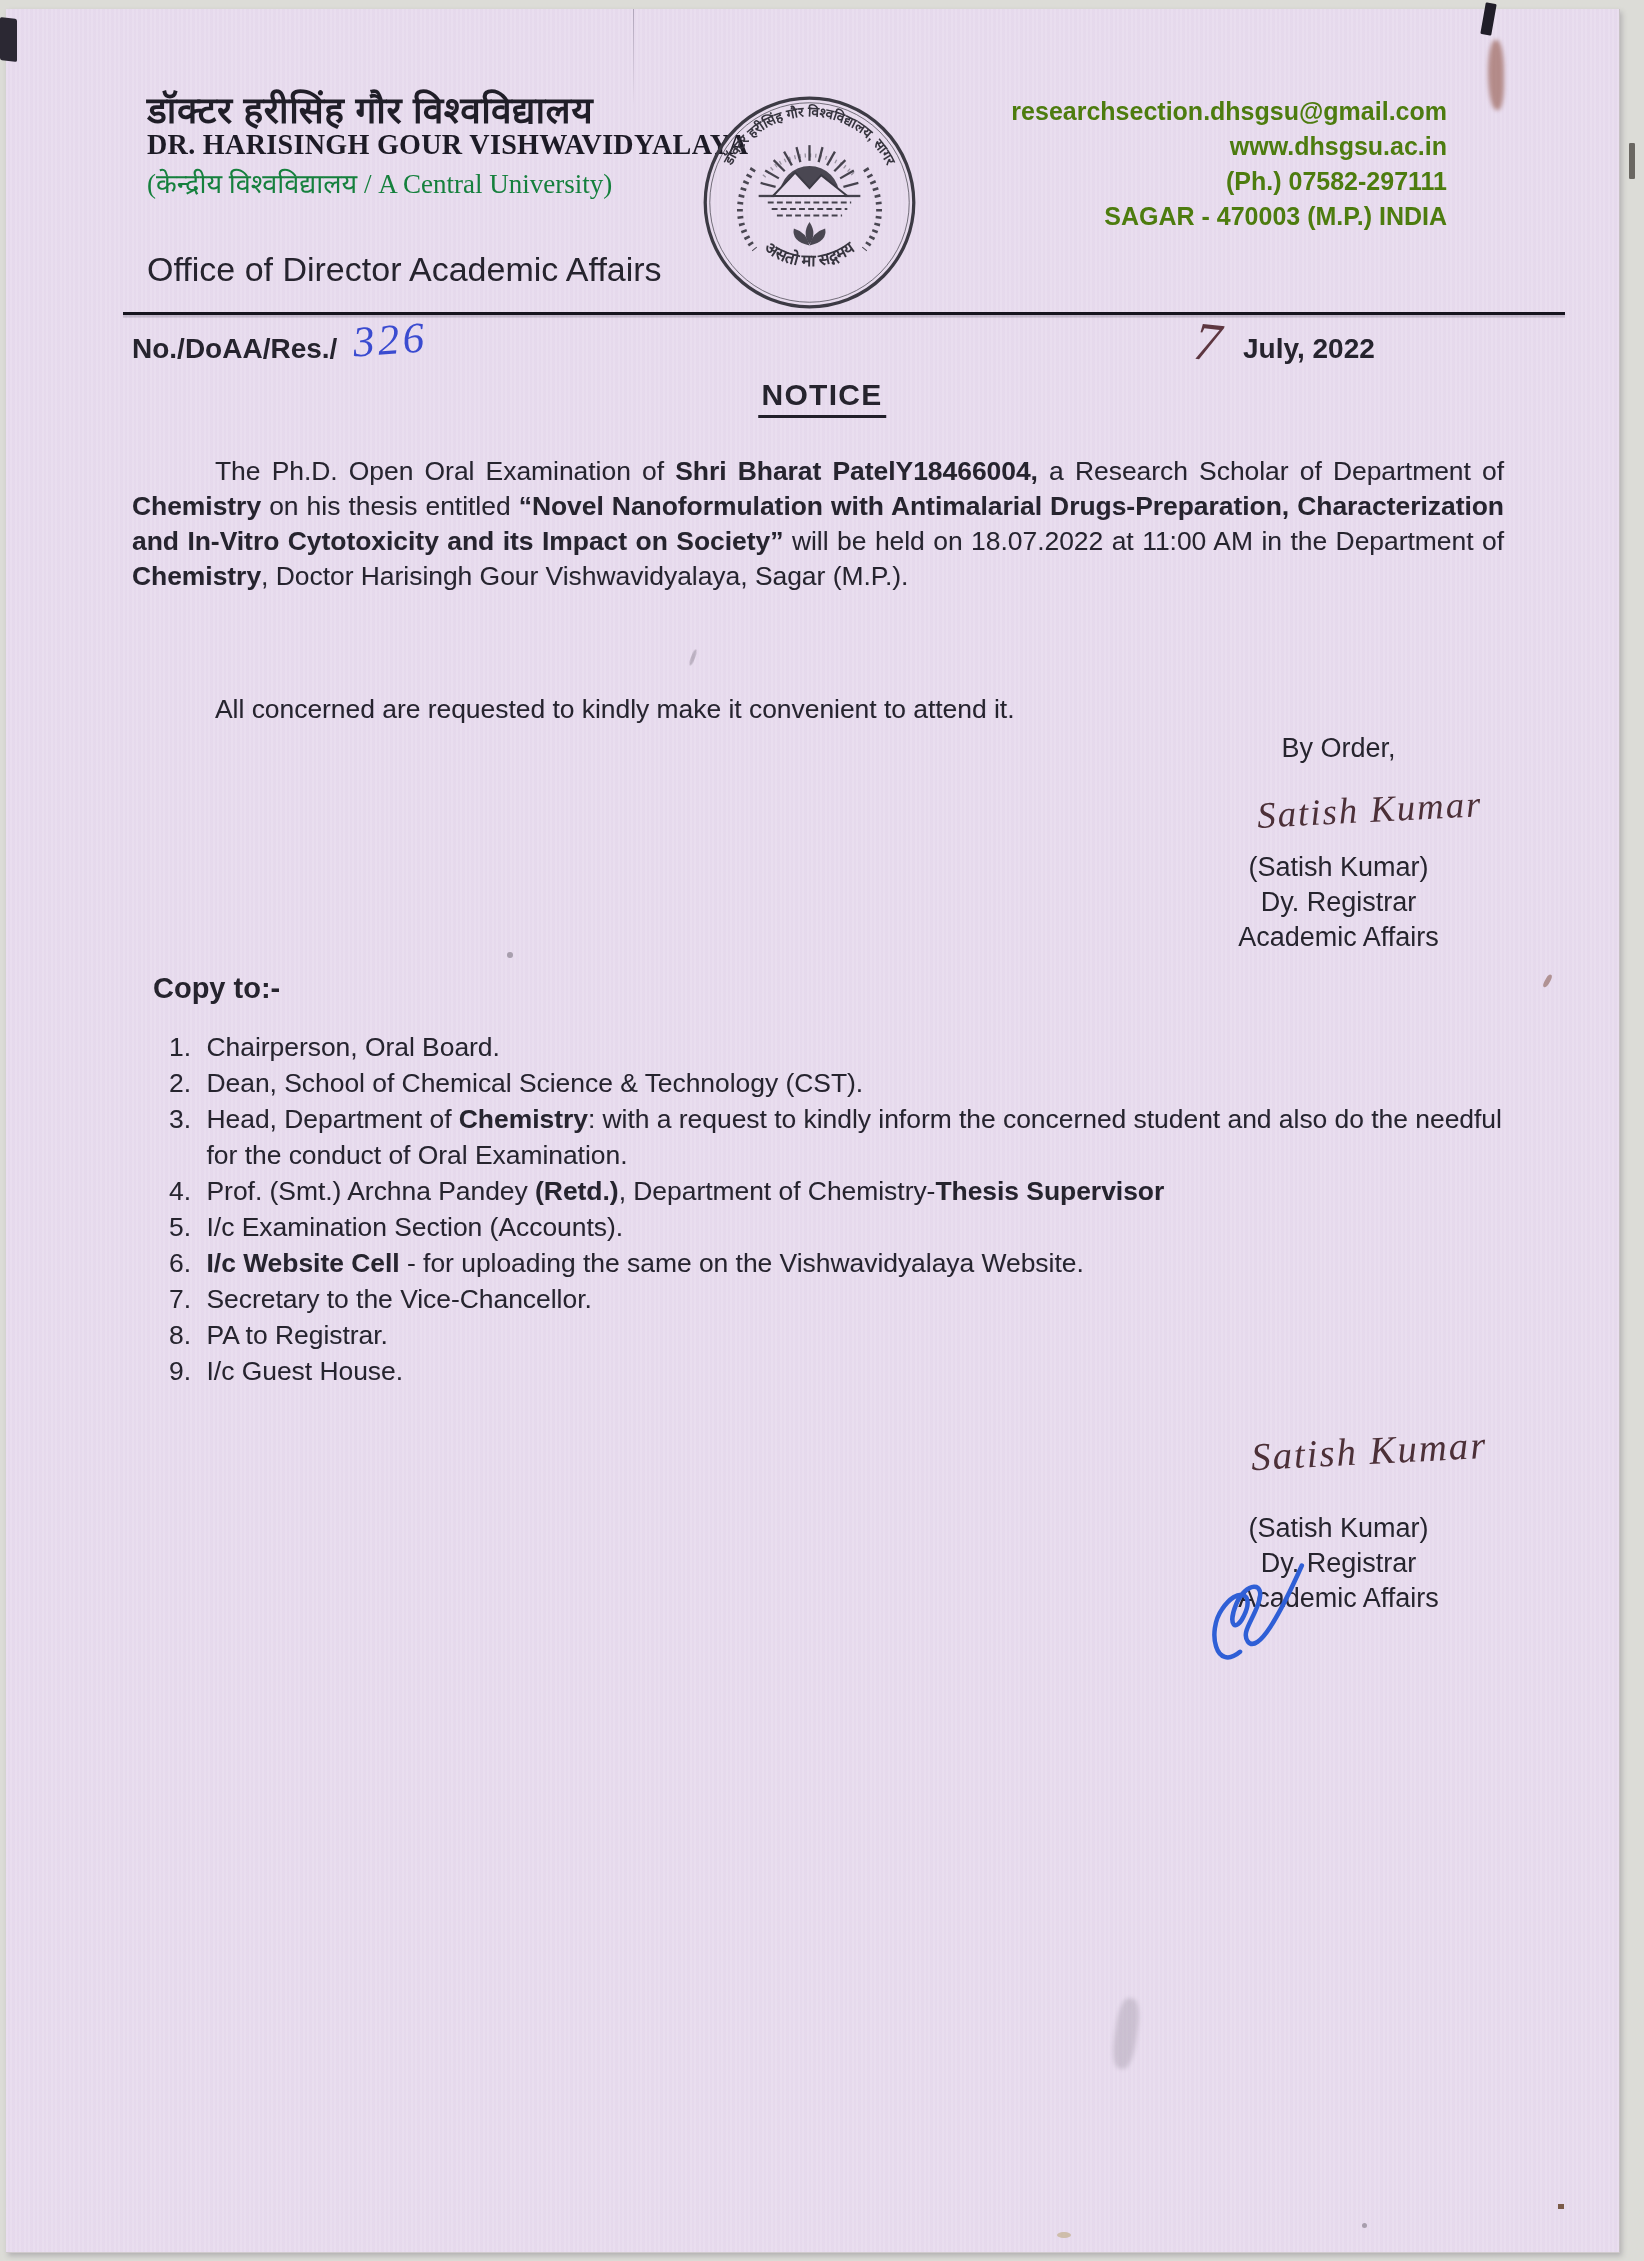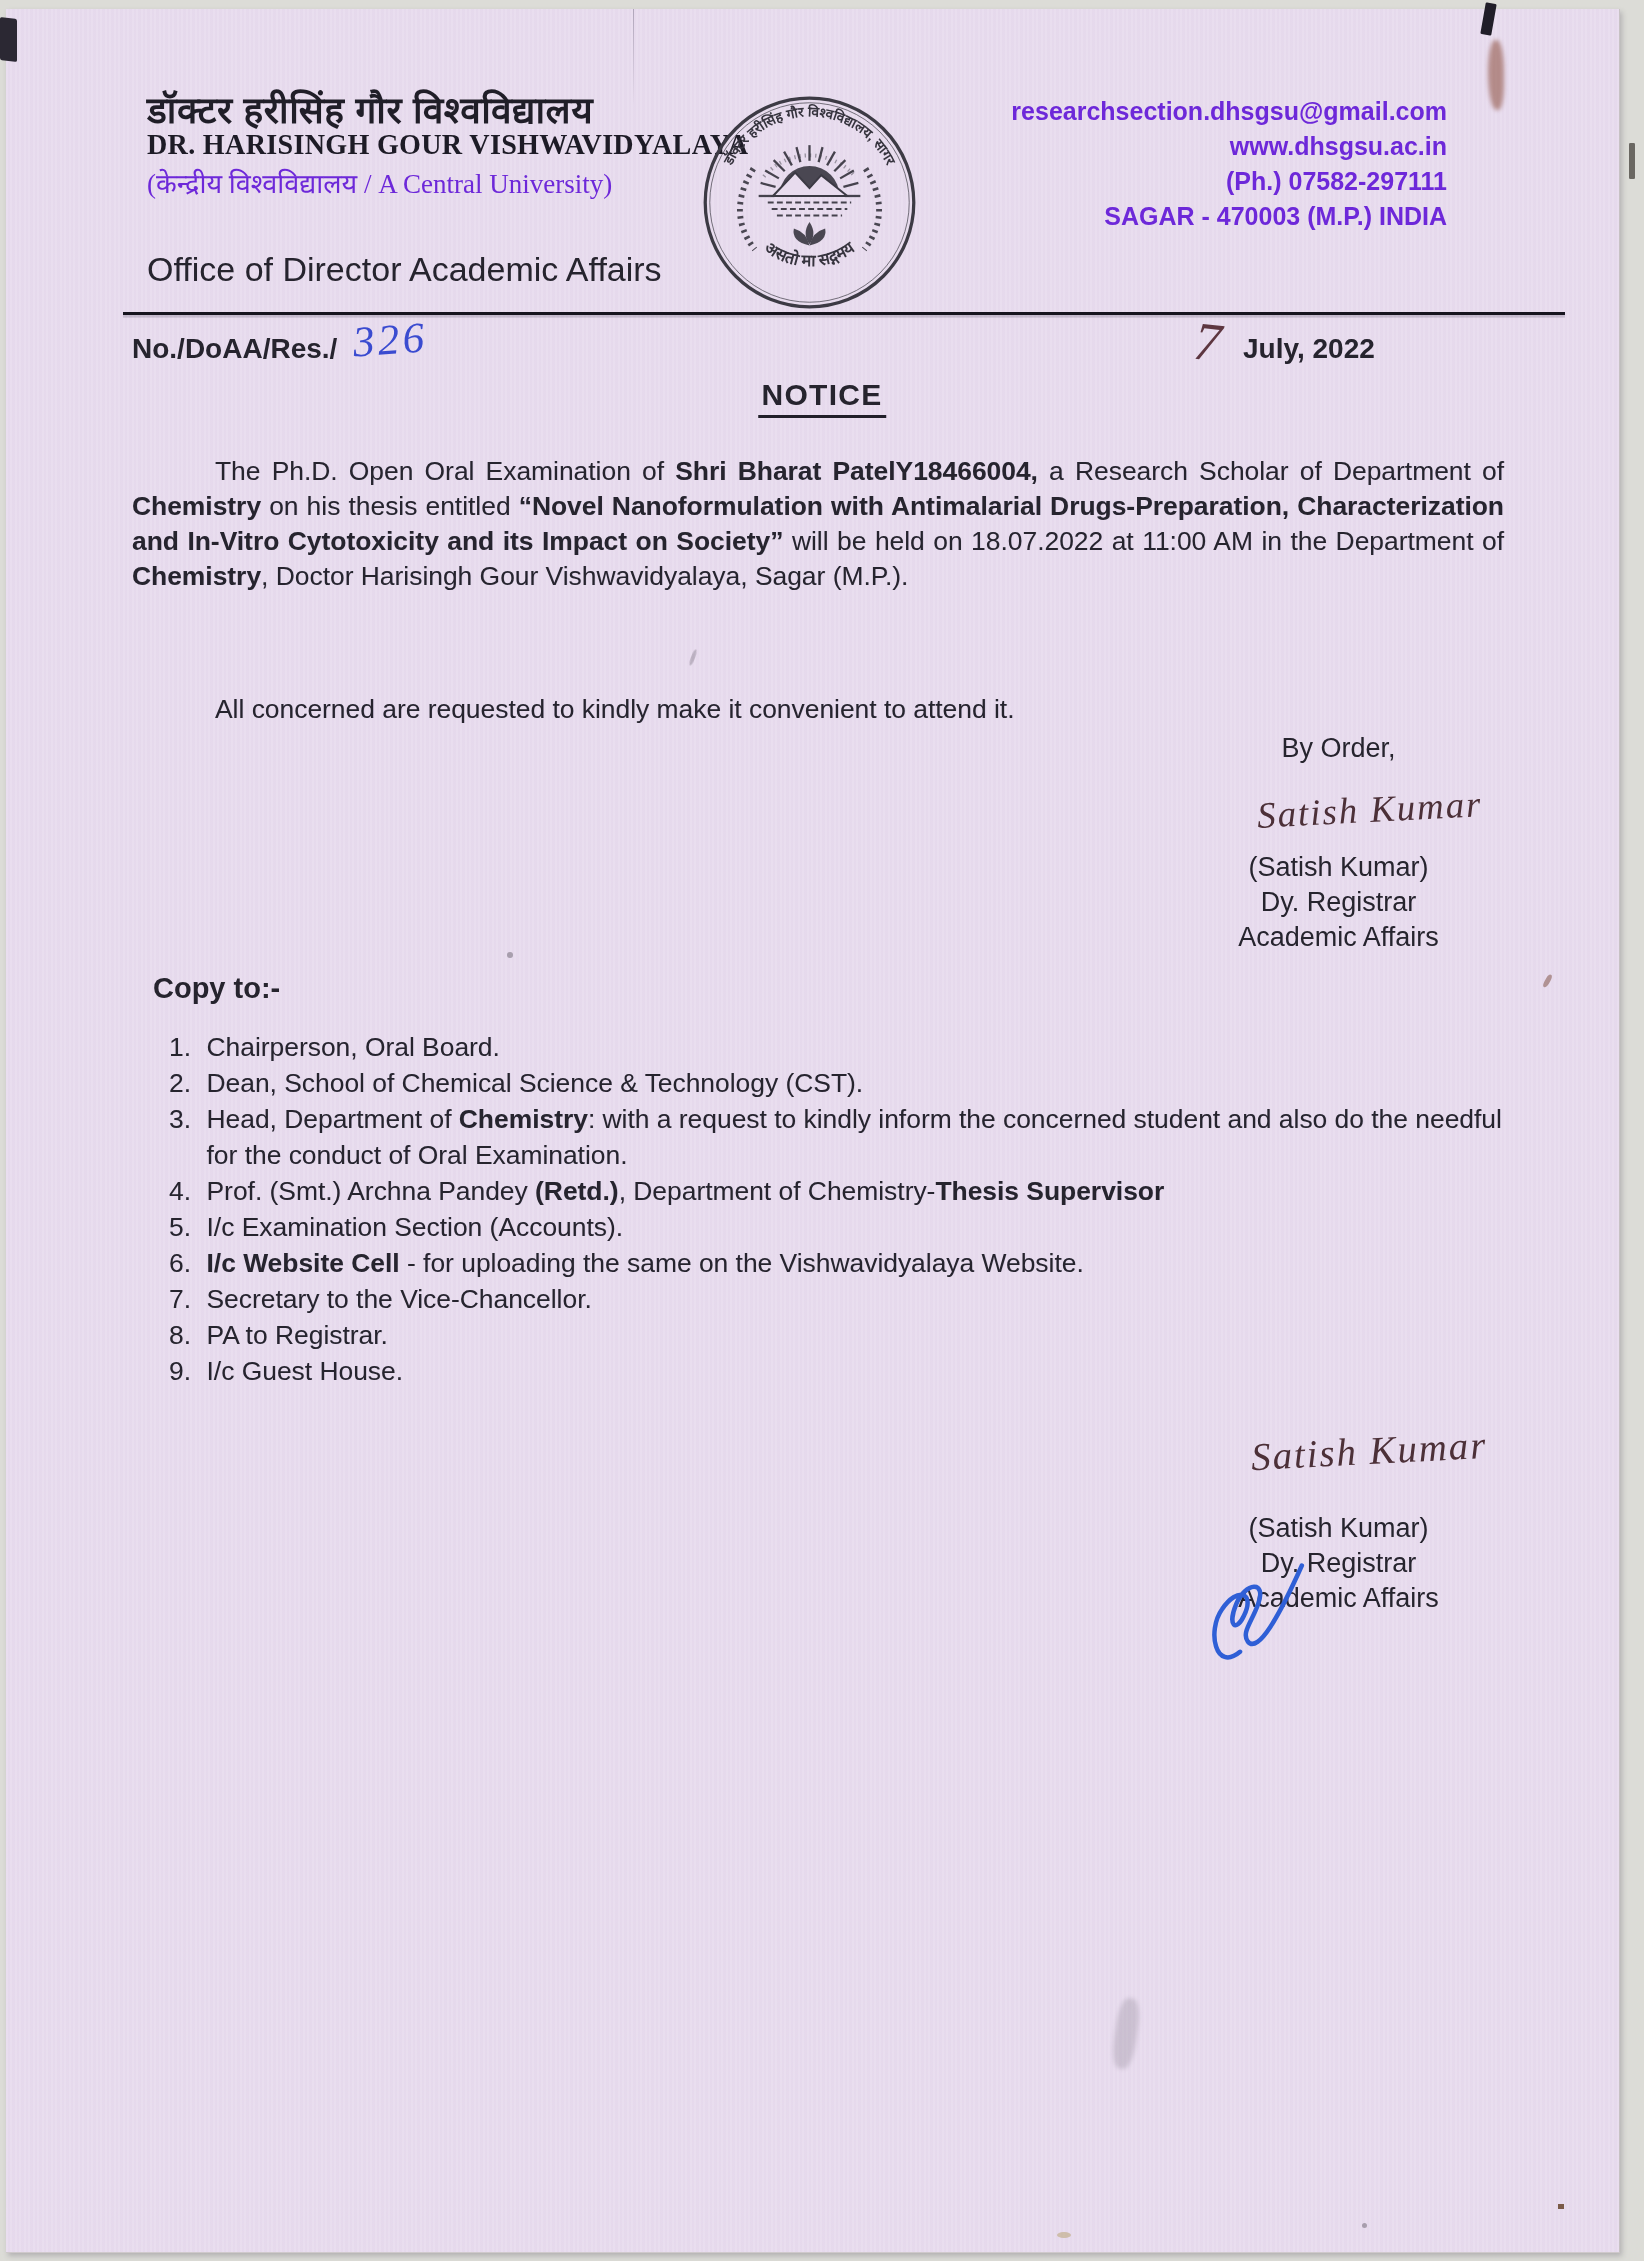--- a/index.html
+++ b/index.html
@@ -18,24 +18,24 @@
   }
   .paper::before{
     content:"";position:absolute;inset:0;pointer-events:none;
     background:repeating-linear-gradient(90deg,rgba(255,255,255,.05) 0 1.9px,rgba(190,170,205,.05) 1.9px 4.5px);
   }
   .abs{position:absolute;}
   .b{font-weight:700;}
   
   .hindi-title{left:147px;top:83px;font-size:37px;font-weight:700;letter-spacing:0.6px;color:#201e28;}
   .eng-title{left:147px;top:128px;font-size:29px;font-weight:700;font-family:"Liberation Serif","DejaVu Serif",serif;letter-spacing:0.3px;transform:scaleX(.97);transform-origin:left;color:#1d1b26;}
-  .subtitle{left:147px;top:164px;font-size:27px;font-family:"Liberation Serif","DejaVu Serif",serif;color:#6d28d9;}
+  .subtitle{left:147px;top:164px;font-size:27px;font-family:"Liberation Serif","DejaVu Serif",serif;color:#15803d;}
   .office-hindi{left:147px;top:204px;font-size:35px;font-weight:700;color:#201e28;}
   .office-eng{left:147px;top:250px;font-size:34px;color:#26242e;}
-  .contact{right:197px;top:94px;text-align:right;font-weight:700;font-size:25px;line-height:35px;color:#6d28d9;}
+  .contact{right:197px;top:94px;text-align:right;font-weight:700;font-size:25px;line-height:35px;color:#4d7c0f;}
   .rule{left:123px;top:312px;width:1442px;height:3.2px;background:#17151f;box-shadow:0 2.6px 0 rgba(40,35,55,.18);}
   .seal{left:700px;top:93px;width:219px;height:219px;}
   
   .ref-label{left:132px;top:333px;font-size:28px;font-weight:700;}
   .ref-number{left:353px;top:315px;font-size:43px;color:#3a4bd0;font-family:"Liberation Serif","DejaVu Serif",serif;font-style:italic;letter-spacing:3.2px;transform:rotate(-4deg);}
   .date-day{left:1194px;top:311px;font-size:54px;color:#5d3640;font-family:"Liberation Serif","DejaVu Serif",serif;font-style:italic;transform:rotate(6deg);}
   .date-text{left:1243px;top:333px;font-size:28px;font-weight:700;}
   
   .notice-title{left:50%;top:378px;transform:translateX(-50%);font-size:30px;font-weight:700;letter-spacing:1.3px;border-bottom:3.2px solid #211f29;padding:0 3.2px 3.2px;}
   .para1{left:132px;top:454px;width:1372px;font-size:26.4px;line-height:35px;text-align:justify;text-indent:83px;margin:0;text-shadow:0.4px 0.4px 0 rgba(110,110,150,.22);}

